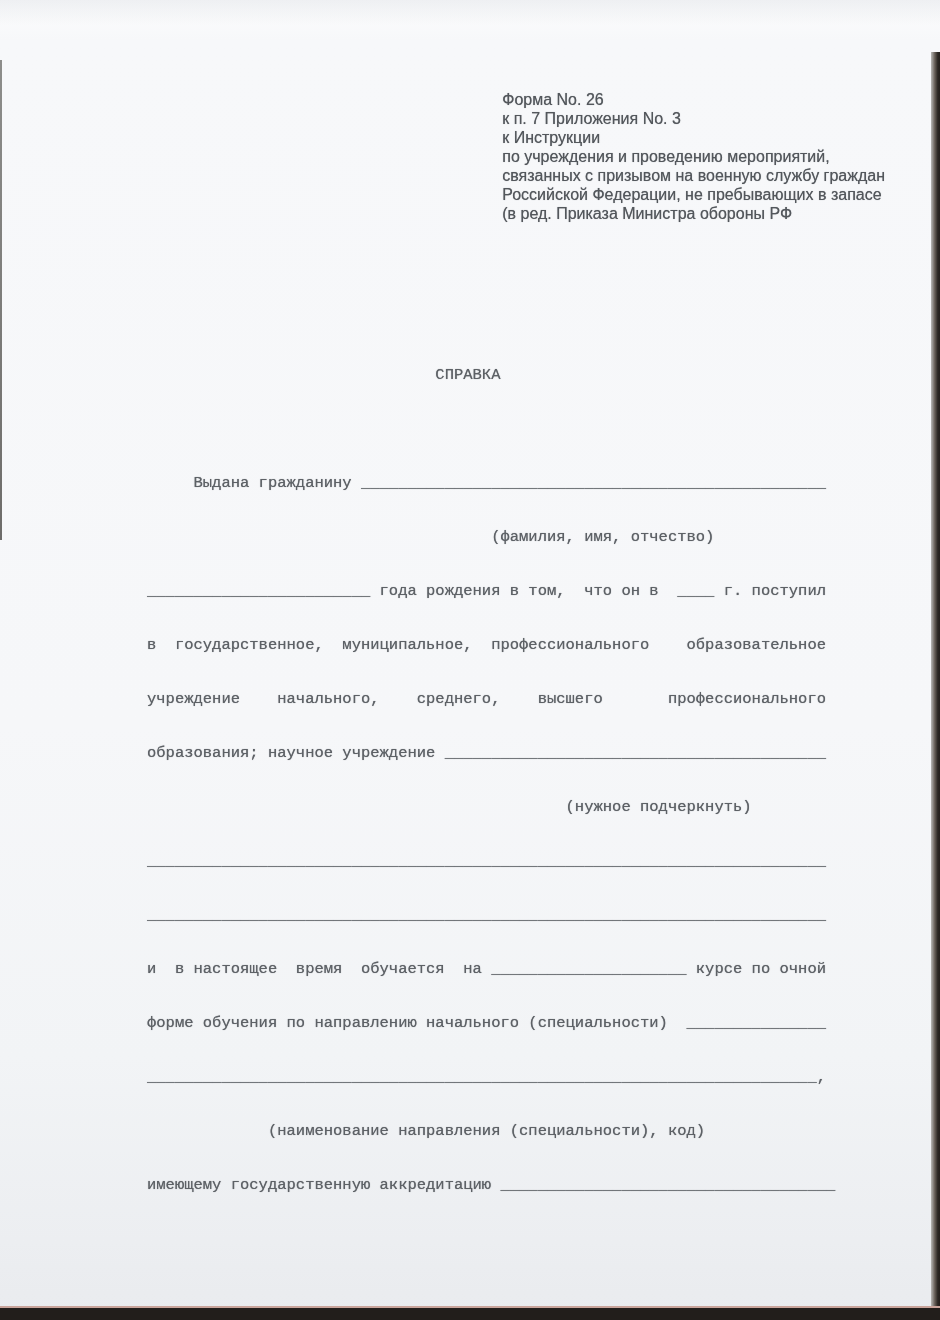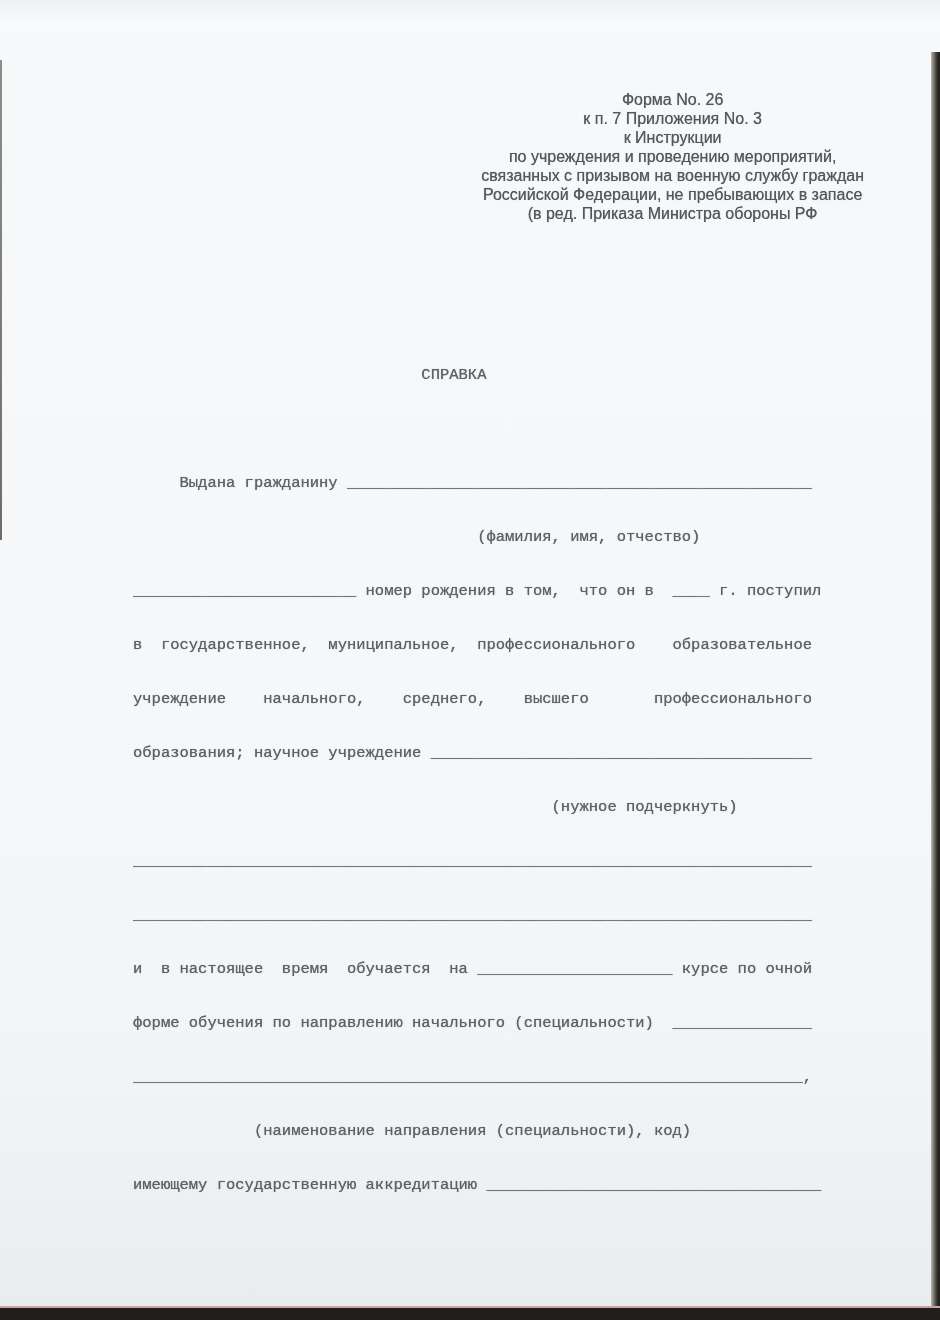--- a/index.html
+++ b/index.html
@@ -2,31 +2,31 @@
 <html><head>
 <meta charset="utf-8">
 <style>
   html,body{margin:0;padding:0;background:#e9ebed;}
   .scan{
     position:relative;width:940px;height:1320px;overflow:hidden;
     background:linear-gradient(180deg,#fdfdfe 0%,#f7f8fa 3%,#f6f7f9 55%,#f2f4f6 80%,#eceef1 94%,#e9ebee 100%);
     font-family:"Liberation Sans",sans-serif;
   }
   .hdr{
-    position:absolute;top:90px;right:76px;text-align:center;
+    position:absolute;top:90px;right:55px;text-align:left;
     font:16px/19px "Liberation Sans",sans-serif;color:#53575c;
     text-shadow:0 0 .7px rgba(83,87,92,.8);
   }
   .doc{
     position:absolute;left:133px;top:330px;width:700px;
     font:15.5px/18px "Liberation Mono","DejaVu Sans Mono",monospace;
     color:#5d6166;white-space:pre;
     text-shadow:0 0 .8px rgba(93,97,102,.85);
   }
-  .ln{height:18px;}
+  .ln{height:18px;margin-left:14px;}
   .edge-right{
     position:absolute;top:52px;right:0;bottom:0;width:9px;
     background:linear-gradient(90deg,#b9b9b7 0%,#6a625b 40%,#2b2723 75%,#241f1c 100%);
   }
   .edge-bottom{
     position:absolute;left:0;right:0;bottom:0;height:12px;
     background:#221e1b;border-top:2px solid #c9a49b;
   }
   .edge-left{
     position:absolute;left:0;top:60px;width:2px;height:480px;
@@ -51,21 +51,21 @@
     <div class="hln">связанных с призывом на военную службу граждан</div>
     <div class="hln">Российской Федерации, не пребывающих в запасе</div>
     <div class="hln">(в ред. Приказа Министра обороны РФ</div>
   </div>
 
   <div class="doc">
     <div class="ln">                               СПРАВКА</div>
     <div class="ln"></div>
     <div class="ln">     Выдана гражданину __________________________________________________</div>
     <div class="ln">                                     (фамилия, имя, отчество)</div>
-    <div class="ln">________________________ номер рождения в том,  что он в  ____ г. поступил</div>
+    <div class="ln">________________________ года рождения в том,  что он в  ____ г. поступил</div>
     <div class="ln">в  государственное,  муниципальное,  профессионального    образовательное</div>
     <div class="ln">учреждение    начального,    среднего,    высшего       профессионального</div>
     <div class="ln">образования; научное учреждение _________________________________________</div>
     <div class="ln">                                             (нужное подчеркнуть)</div>
     <div class="ln">_________________________________________________________________________</div>
     <div class="ln">_________________________________________________________________________</div>
     <div class="ln">и  в настоящее  время  обучается  на _____________________ курсе по очной</div>
     <div class="ln">форме обучения по направлению начального (специальности)  _______________</div>
     <div class="ln">________________________________________________________________________,</div>
     <div class="ln">             (наименование направления (специальности), код)</div>

